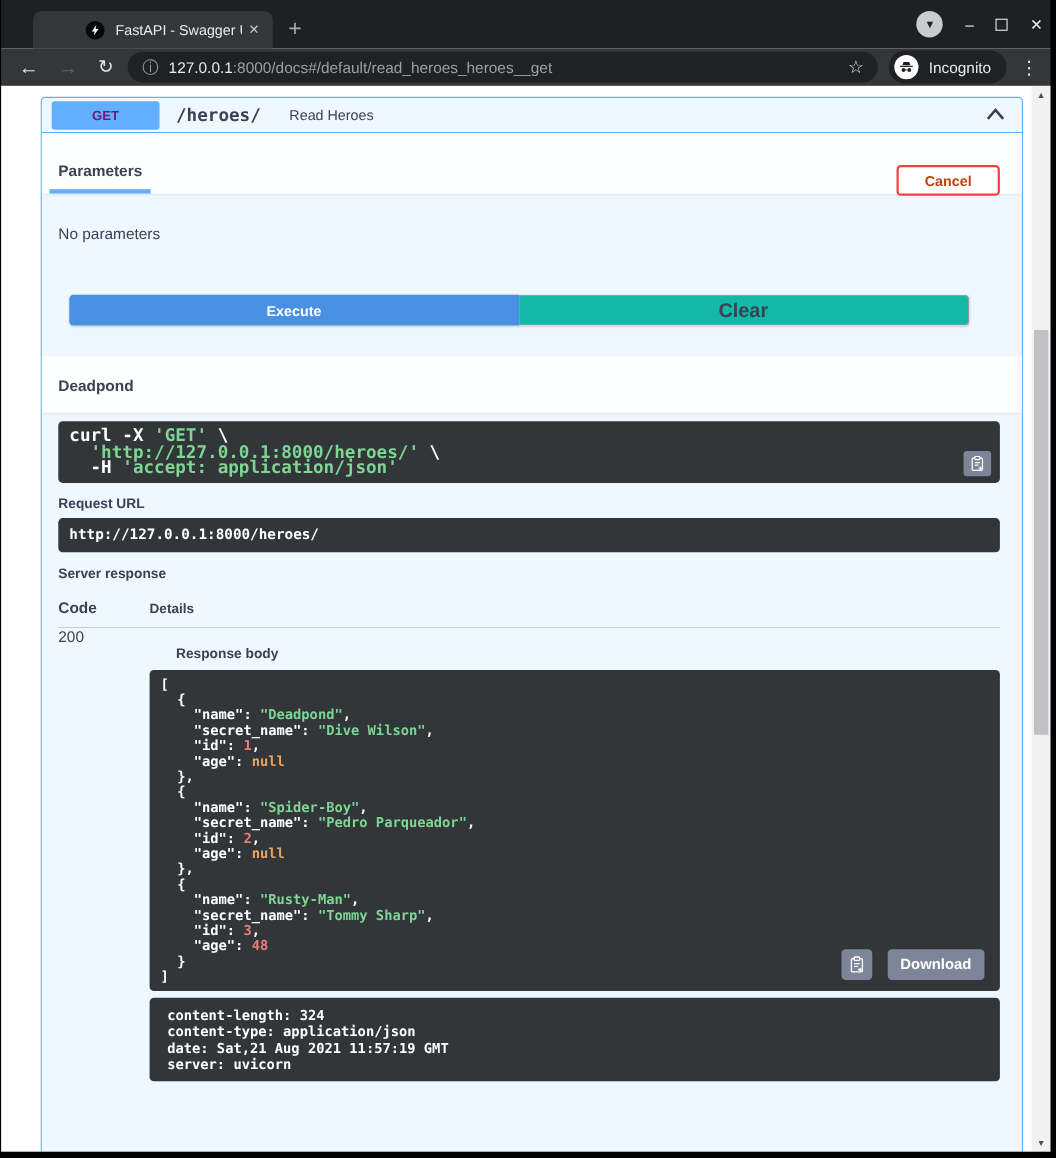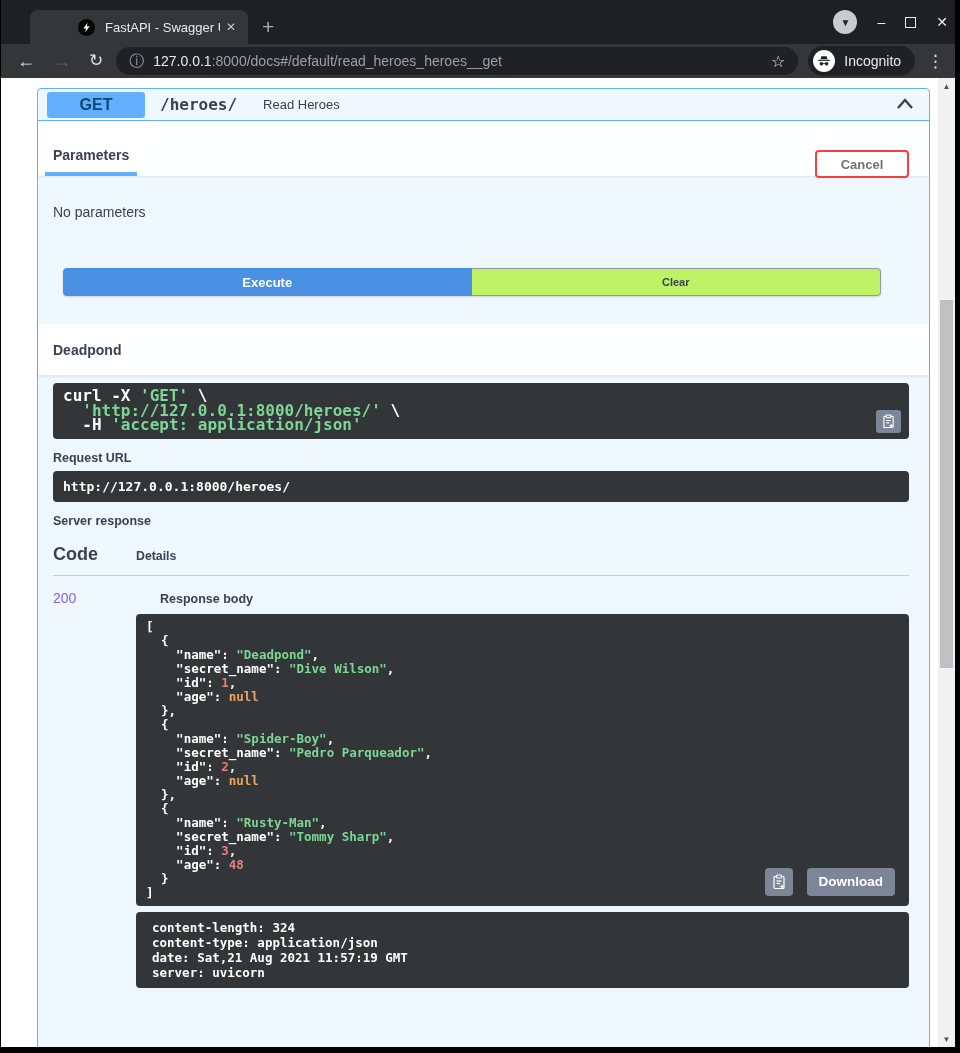--- a/index.html
+++ b/index.html
@@ -52,42 +52,42 @@
               display:flex; align-items:center; justify-content:center; }
   .sb-up { top:0; } .sb-down { bottom:0; }
   .sb-thumb { position:absolute; left:2px; width:13px; top:222px; height:368px; background:#c1c1c4; }
 
   .content { padding:10px 25px 0 36px; }
 
   
   .opblock { border:1px solid #61affe; border-radius:4px; background:#eff7ff; min-height:1100px; }
   .opblock-header { height:32px; display:flex; align-items:center; padding:0 14px 0 9px;
                     border-bottom:1px solid #61affe; }
-  .method-badge { background:#61affe; color:#0c4a6e; font-weight:bold; font-size:16px; border-radius:3px;
+  .method-badge { background:#61affe; color:#701a75; font-weight:bold; font-size:12px; border-radius:3px;
                   width:98px; height:26px; display:flex; align-items:center; justify-content:center; }
   .ep-path { font-family:"DejaVu Sans Mono", monospace; font-weight:bold; font-size:16px; color:#3b4151; margin-left:15px; }
   .ep-summary { font-size:13px; color:#3b4151; margin-left:26px; }
   .chevron-up { margin-left:auto; display:flex; }
 
   .section-header { background:rgba(255,255,255,.92); display:flex; align-items:stretch;
                     box-shadow:0 1px 2px rgba(0,0,0,.08); }
   .params-header { height:55px; padding:16px 20px 0 7px; }
   .tab-item { display:flex; align-items:center; padding:0 8px; border-bottom:4px solid #61affe; }
   .tab-item-label { font-size:14px; font-weight:bold; color:#3b4151; }
   .cancel-btn { margin:13px 0 0 auto; width:94px; height:28px; background:#fff; border:2px solid #f93e3e;
-                border-radius:4px; color:#737373; font-weight:bold; font-size:13px;
+                border-radius:4px; color:#c2410c; font-weight:bold; font-size:13px;
                 display:flex; align-items:center; justify-content:center; }
 
   .exec-section { padding:14px 30px 28px 15px; }
   .no-params { font-size:14px; color:#3b4151; line-height:20px;margin-top:12px; }
   .btn-row { display:flex; margin-top:46px; margin-left:10px; width:818px; height:28px;
              border-radius:4px; box-shadow:0 1px 2px rgba(0,0,0,.15); }
   .execute-btn { flex:1; background:#4990e2; color:#fff; font-weight:bold; font-size:13px;
                  border:none; border-radius:4px 0 0 4px; display:flex; align-items:center; justify-content:center; }
-  .clear-btn { flex:1; background:#bef264; color:#3b4151; font-weight:bold; font-size:11px;
+  .clear-btn { flex:1; background:#14b8a6; color:#3b4151; font-weight:bold; font-size:18px;
                border:1px solid #949aa1; border-left:none; border-radius:0 4px 4px 0;
                display:flex; align-items:center; justify-content:center; }
 
   .responses-header { height:52px; align-items:center; padding-left:15px; border-bottom:1px solid #e3ebf2; }
   .responses-title { font-size:14px; font-weight:bold; color:#3b4151; }
 
   .responses-body { padding:0 20px 40px 15px; }
   .blk-label { font-size:12.5px; font-weight:bold; color:#3b4151; }
   .lbl-curl { margin-top:30px; }
   .lbl-requrl { margin-top:12px; }
@@ -100,26 +100,26 @@
   .tok-s { color:#7ed694; }
   .tok-n { color:#e57f78; }
   .tok-k { color:#eda362; }
 
   .curl-block { margin-top:7px; padding:6px 10px; font-size:16px; line-height:14.5px; position:relative; }
   .copy-btn-sm { position:absolute; right:8px; bottom:6px; width:25px; height:23px; background:#7d8698;
                  border-radius:3px; display:flex; align-items:center; justify-content:center; }
   .requrl-block { margin-top:6px; padding:8px 10px; font-size:13px; line-height:15px; }
 
   .code-details-row { display:flex; align-items:baseline; margin-top:16px; }
-  .col-code-hd { width:83px; font-size:18px; font-weight:bold; color:#3b4151; }
+  .col-code-hd { width:83px; font-size:14px; font-weight:bold; color:#3b4151; }
   .col-details-hd { font-size:12.3px; font-weight:bold; color:#3b4151; }
   .table-divider { margin-top:10px; border-bottom:1px solid rgba(59,65,81,.22); }
 
   .response-row { display:flex; }
-  .status-col { width:83px; padding-top:14px; font-size:14px; color:#8b5cf6; }
+  .status-col { width:83px; font-size:14px; color:#404040; }
   .detail-col { flex:1; }
   .lbl-respbody { margin-top:16px;margin-left:24px; }
   .respbody-block { margin-top:8px; padding:6px 10px; font-size:12.5px; line-height:14px; position:relative; }
   .respbody-actions { position:absolute; right:14px; bottom:10px; display:flex; gap:14px; }
   .copy-btn-lg { width:28px; height:28px; background:#7d8698; border-radius:4px;
                  display:flex; align-items:center; justify-content:center; }
   .download-btn { height:28px; padding:0 12px; background:#7d8698; border:none; border-radius:4px;
                   color:#fff; font-weight:bold; font-size:13.5px; display:flex; align-items:center; }
   .lbl-respheaders { margin-top:12px; }
   .respheaders-block { margin-top:6px; padding:8px 10px 8px 16px; font-size:12.5px; line-height:15px; }

